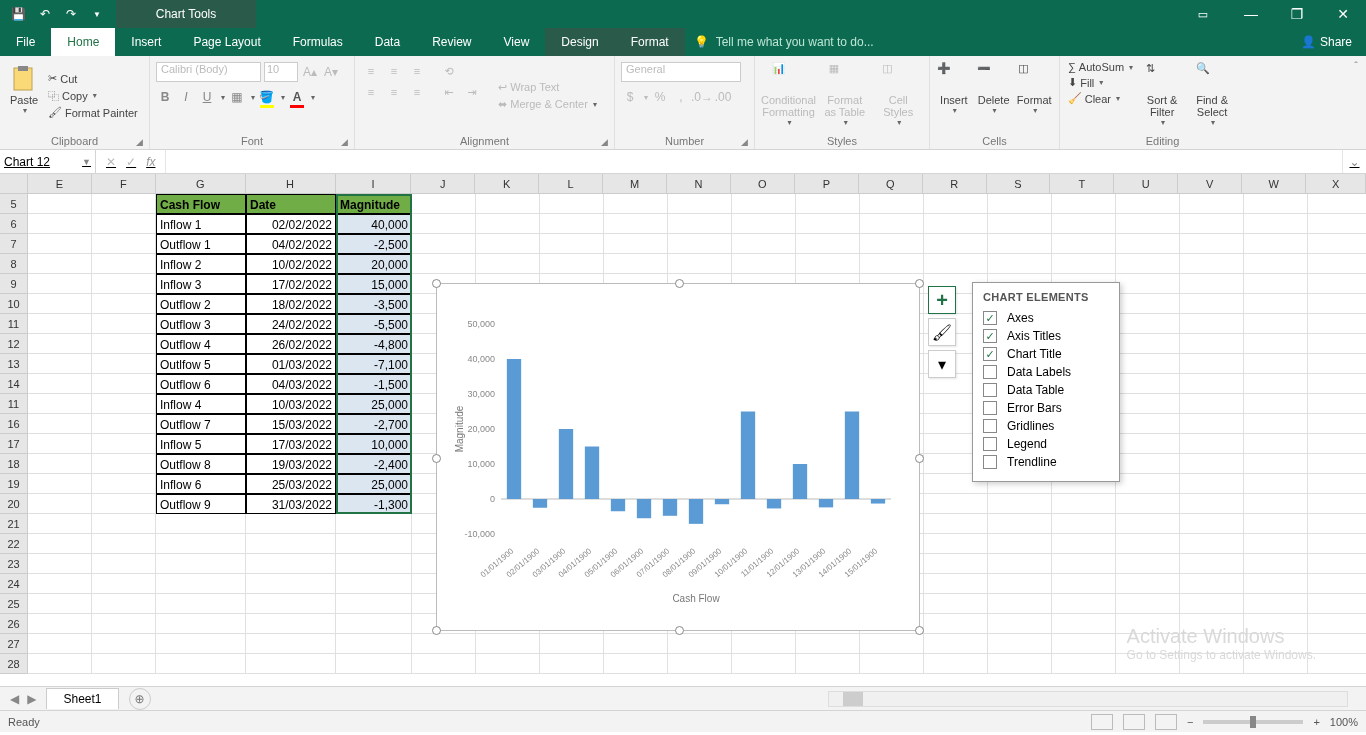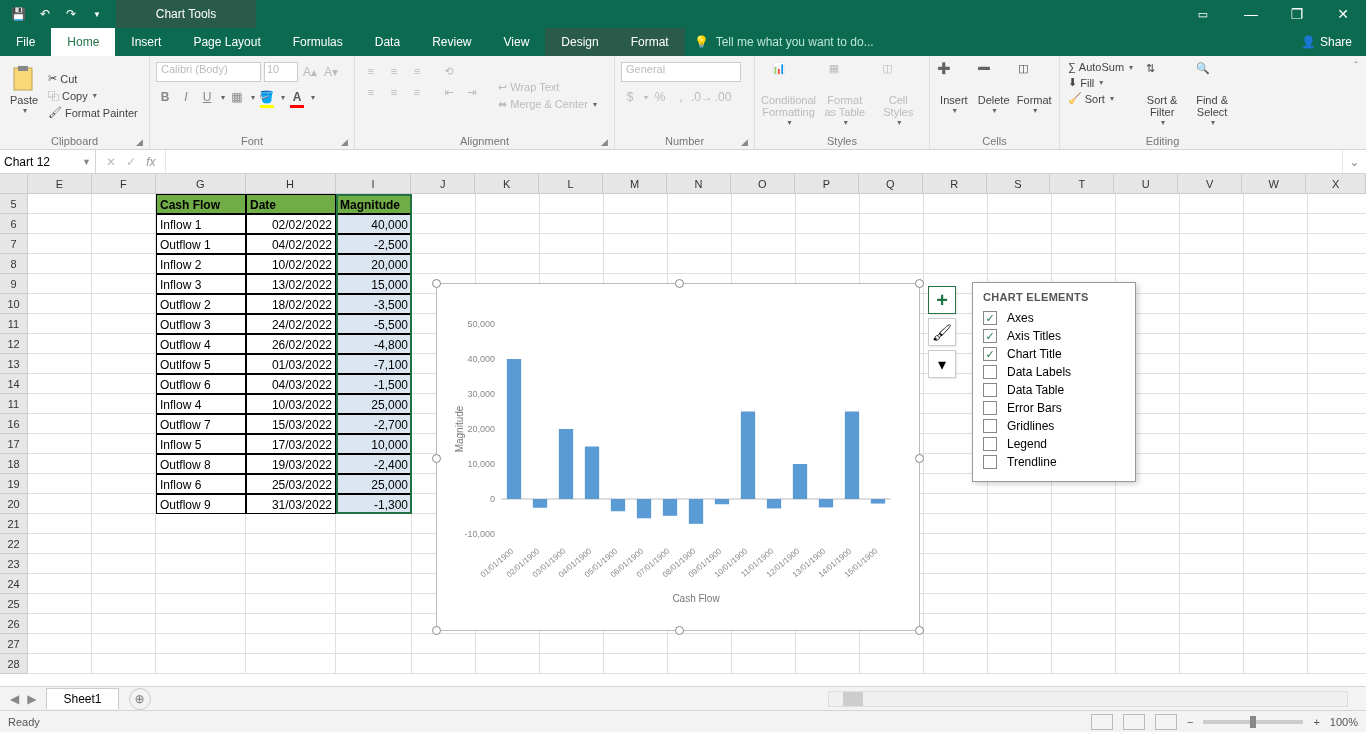--- a/index.html
+++ b/index.html
@@ -40,21 +40,21 @@
 .tinybtn { width: 18px; height: 18px; display: inline-flex; align-items: center; justify-content: center; color: #888; cursor: pointer; font-size: 12px; }
 .align-grid { display: flex; flex-direction: column; gap: 3px; padding-top: 4px; }
 .align-row { display: flex; gap: 3px; }
 .abtn { width: 20px; height: 18px; color: #999; display: flex; align-items: center; justify-content: center; cursor: pointer; }
 .number-select { width: 120px; height: 20px; border: 1px solid #ccc; background: #fff; font-size: 11px; padding: 0 4px; color: #999; }
 .style-btn { width: 58px; display: flex; flex-direction: column; align-items: center; padding-top: 4px; font-size: 11px; color: #444; cursor: pointer; }
 .style-btn .ic { height: 32px; width: 32px; }
 .edit-stack { display: flex; flex-direction: column; gap: 1px; padding-top: 2px; }
 
 
-.fbar { height: 24px; display: flex; border-bottom: 1px solid #d4d4d4; font-size: 12px; }
+.fbar { height: 24px; display: flex; border-bottom: 1px solid #d4d4d4; font-size: 12px; text-decoration: underline; }
 .namebox { width: 96px; border-right: 1px solid #d4d4d4; display: flex; align-items: center; padding: 0 4px; }
 .namebox input { border: none; width: 70px; font-size: 12px; outline: none; }
 .namebox .dd { color: #888; font-size: 9px; margin-left: auto; }
 .fx-btns { display: flex; align-items: center; gap: 10px; padding: 0 10px; color: #999; border-right: 1px solid #e6e6e6; }
 .fx-input { flex: 1; border: none; outline: none; font-size: 12px; padding: 0 6px; }
 .fbar .expand { width: 24px; text-align: center; color: #888; border-left: 1px solid #e6e6e6; line-height: 24px; }
 
 
 .grid-wrap { position: relative; height: 512px; overflow: hidden; background: #fff; }
 .col-headers { position: absolute; top: 0; left: 0; right: 0; height: 20px; display: flex; background: #e6e6e6; font-size: 11px; }
@@ -308,21 +308,21 @@
             <span>AutoSum</span>
             <span class="caret">▾</span>
           </div>
         <div class="mini">
             <span>⬇</span>
             <span>Fill</span>
             <span class="caret">▾</span>
           </div>
         <div class="mini">
             <span>🧹</span>
-            <span>Sort</span>
+            <span>Clear</span>
             <span class="caret">▾</span>
           </div>
       </div>
       <div class="style-btn" style="width:46px">
           <div class="ic">⇅</div>
           <span style="line-height:1.1;text-align:center;">Sort &amp; Filter</span>
           <span class="caret">▾</span>
         </div>
       <div class="style-btn" style="width:46px">
           <div class="ic">🔍</div>
@@ -485,21 +485,21 @@
         <div class="cell" style="width: 64px;"></div>
         <div class="cell" style="width: 64px;"></div>
         <div class="cell" style="width: 64px;"></div>
         <div class="cell" style="width: 64px;"></div>
         <div class="cell" style="width: 60px;"></div>
       </div>
       <div class="row">
         <div class="cell" style="width: 64px;"></div>
         <div class="cell" style="width: 64px;"></div>
         <div class="cell dcell" style="width: 90px;">Inflow 3</div>
-        <div class="cell dcell" style="width: 90px; text-align: right;">13/02/2022</div>
+        <div class="cell dcell" style="width: 90px; text-align: right;">17/02/2022</div>
         <div class="cell dcell mag-col" style="width: 76px; text-align: right;">15,000</div>
         <div class="cell" style="width: 64px;"></div>
         <div class="cell" style="width: 64px;"></div>
         <div class="cell" style="width: 64px;"></div>
         <div class="cell" style="width: 64px;"></div>
         <div class="cell" style="width: 64px;"></div>
         <div class="cell" style="width: 64px;"></div>
         <div class="cell" style="width: 64px;"></div>
         <div class="cell" style="width: 64px;"></div>
         <div class="cell" style="width: 64px;"></div>
@@ -991,21 +991,21 @@
         <span style="color:#217346;font-size:20px;font-weight:bold;">+</span>
       </div>
     <div class="side-btn">
         <span>🖌</span>
       </div>
     <div class="side-btn">
         <span>▾</span>
       </div>
   </div>
 
-  <div class="ce-popup" style="left:972px; top:108px; width:164px;">
+  <div class="ce-popup" style="left:972px; top:108px; width:148px;">
     <div class="ce-title">CHART ELEMENTS</div>
     <div id="ce-items">
         <div class="ce-row">
           <span class="ce-cb">✓</span>
           <span>Axes</span>
         </div>
         <div class="ce-row">
           <span class="ce-cb">✓</span>
           <span>Axis Titles</span>
         </div>
@@ -1033,20 +1033,24 @@
           <span class="ce-cb"></span>
           <span>Legend</span>
         </div>
         <div class="ce-row">
           <span class="ce-cb"></span>
           <span>Trendline</span>
         </div>
       </div>
   </div>
 
+  <div class="watermark">
+    <div class="l1">Activate Windows</div>
+    <div class="l2">Go to Settings to activate Windows.</div>
+  </div>
 </div>
 
 <div class="sheetbar">
   <div class="nav">
     <span>◀</span>
     <span>▶</span>
   </div>
   <div class="sheet-tab">Sheet1</div>
   <div class="addsheet">⊕</div>
   <div class="hscroll">

